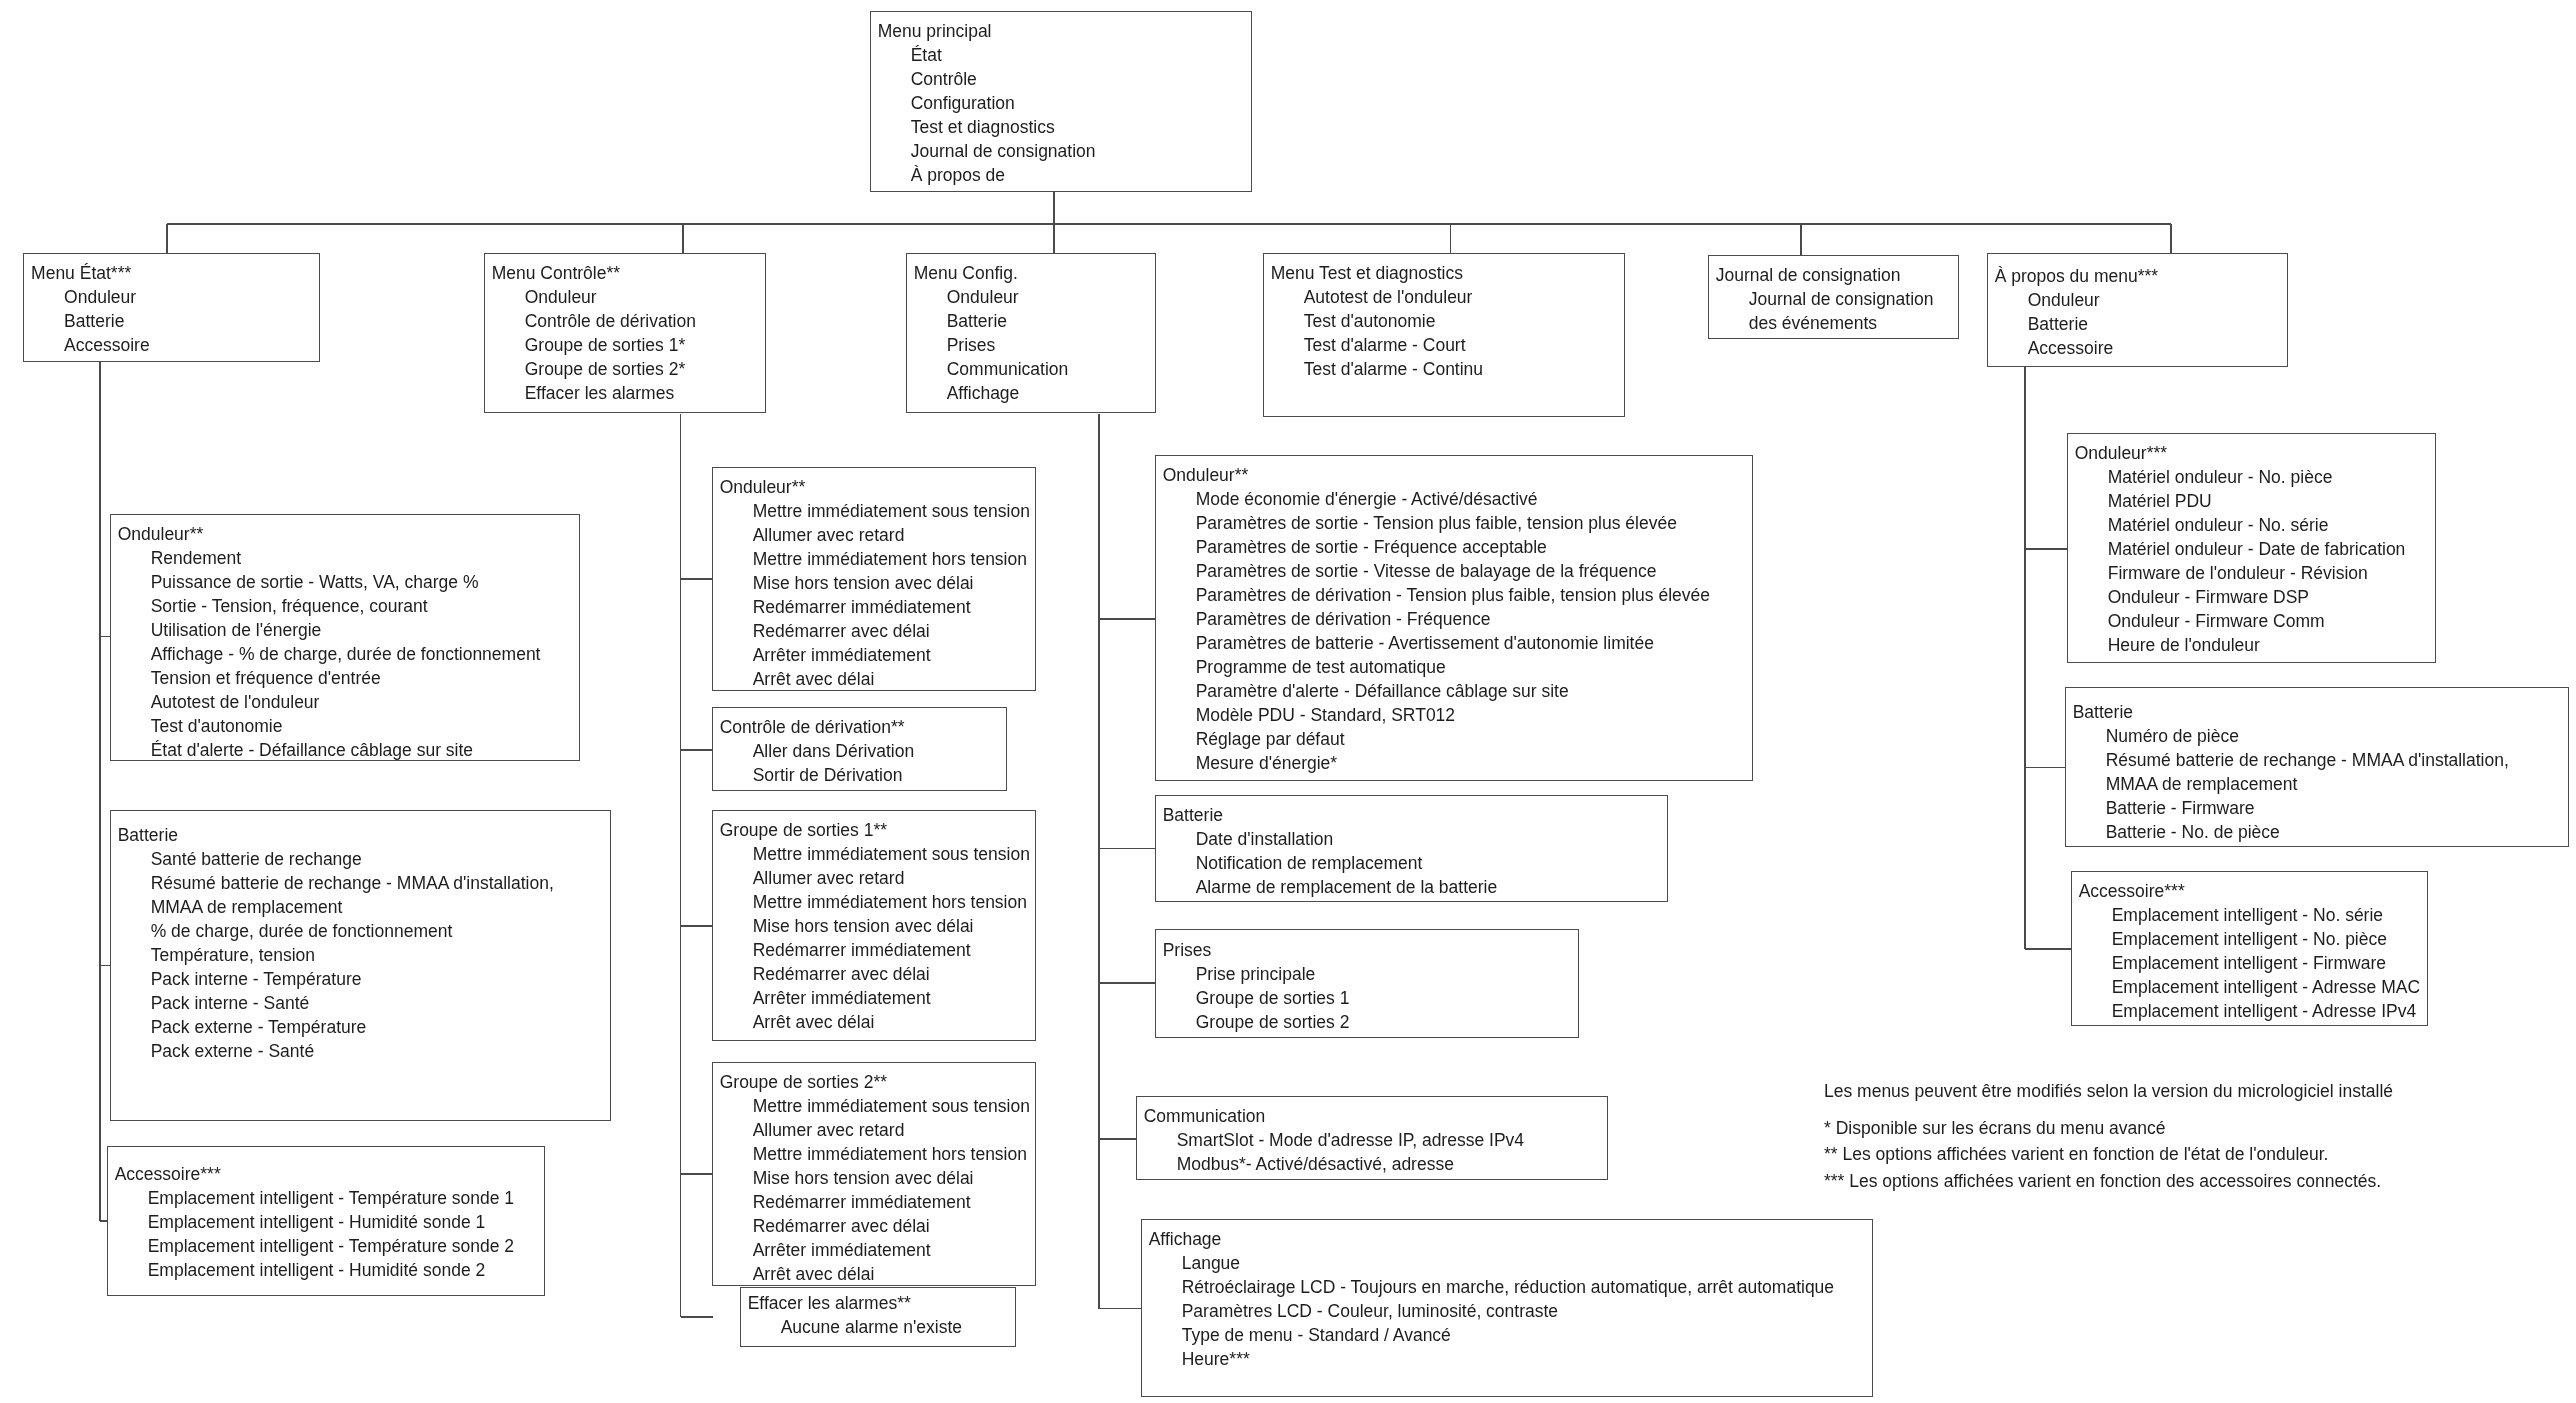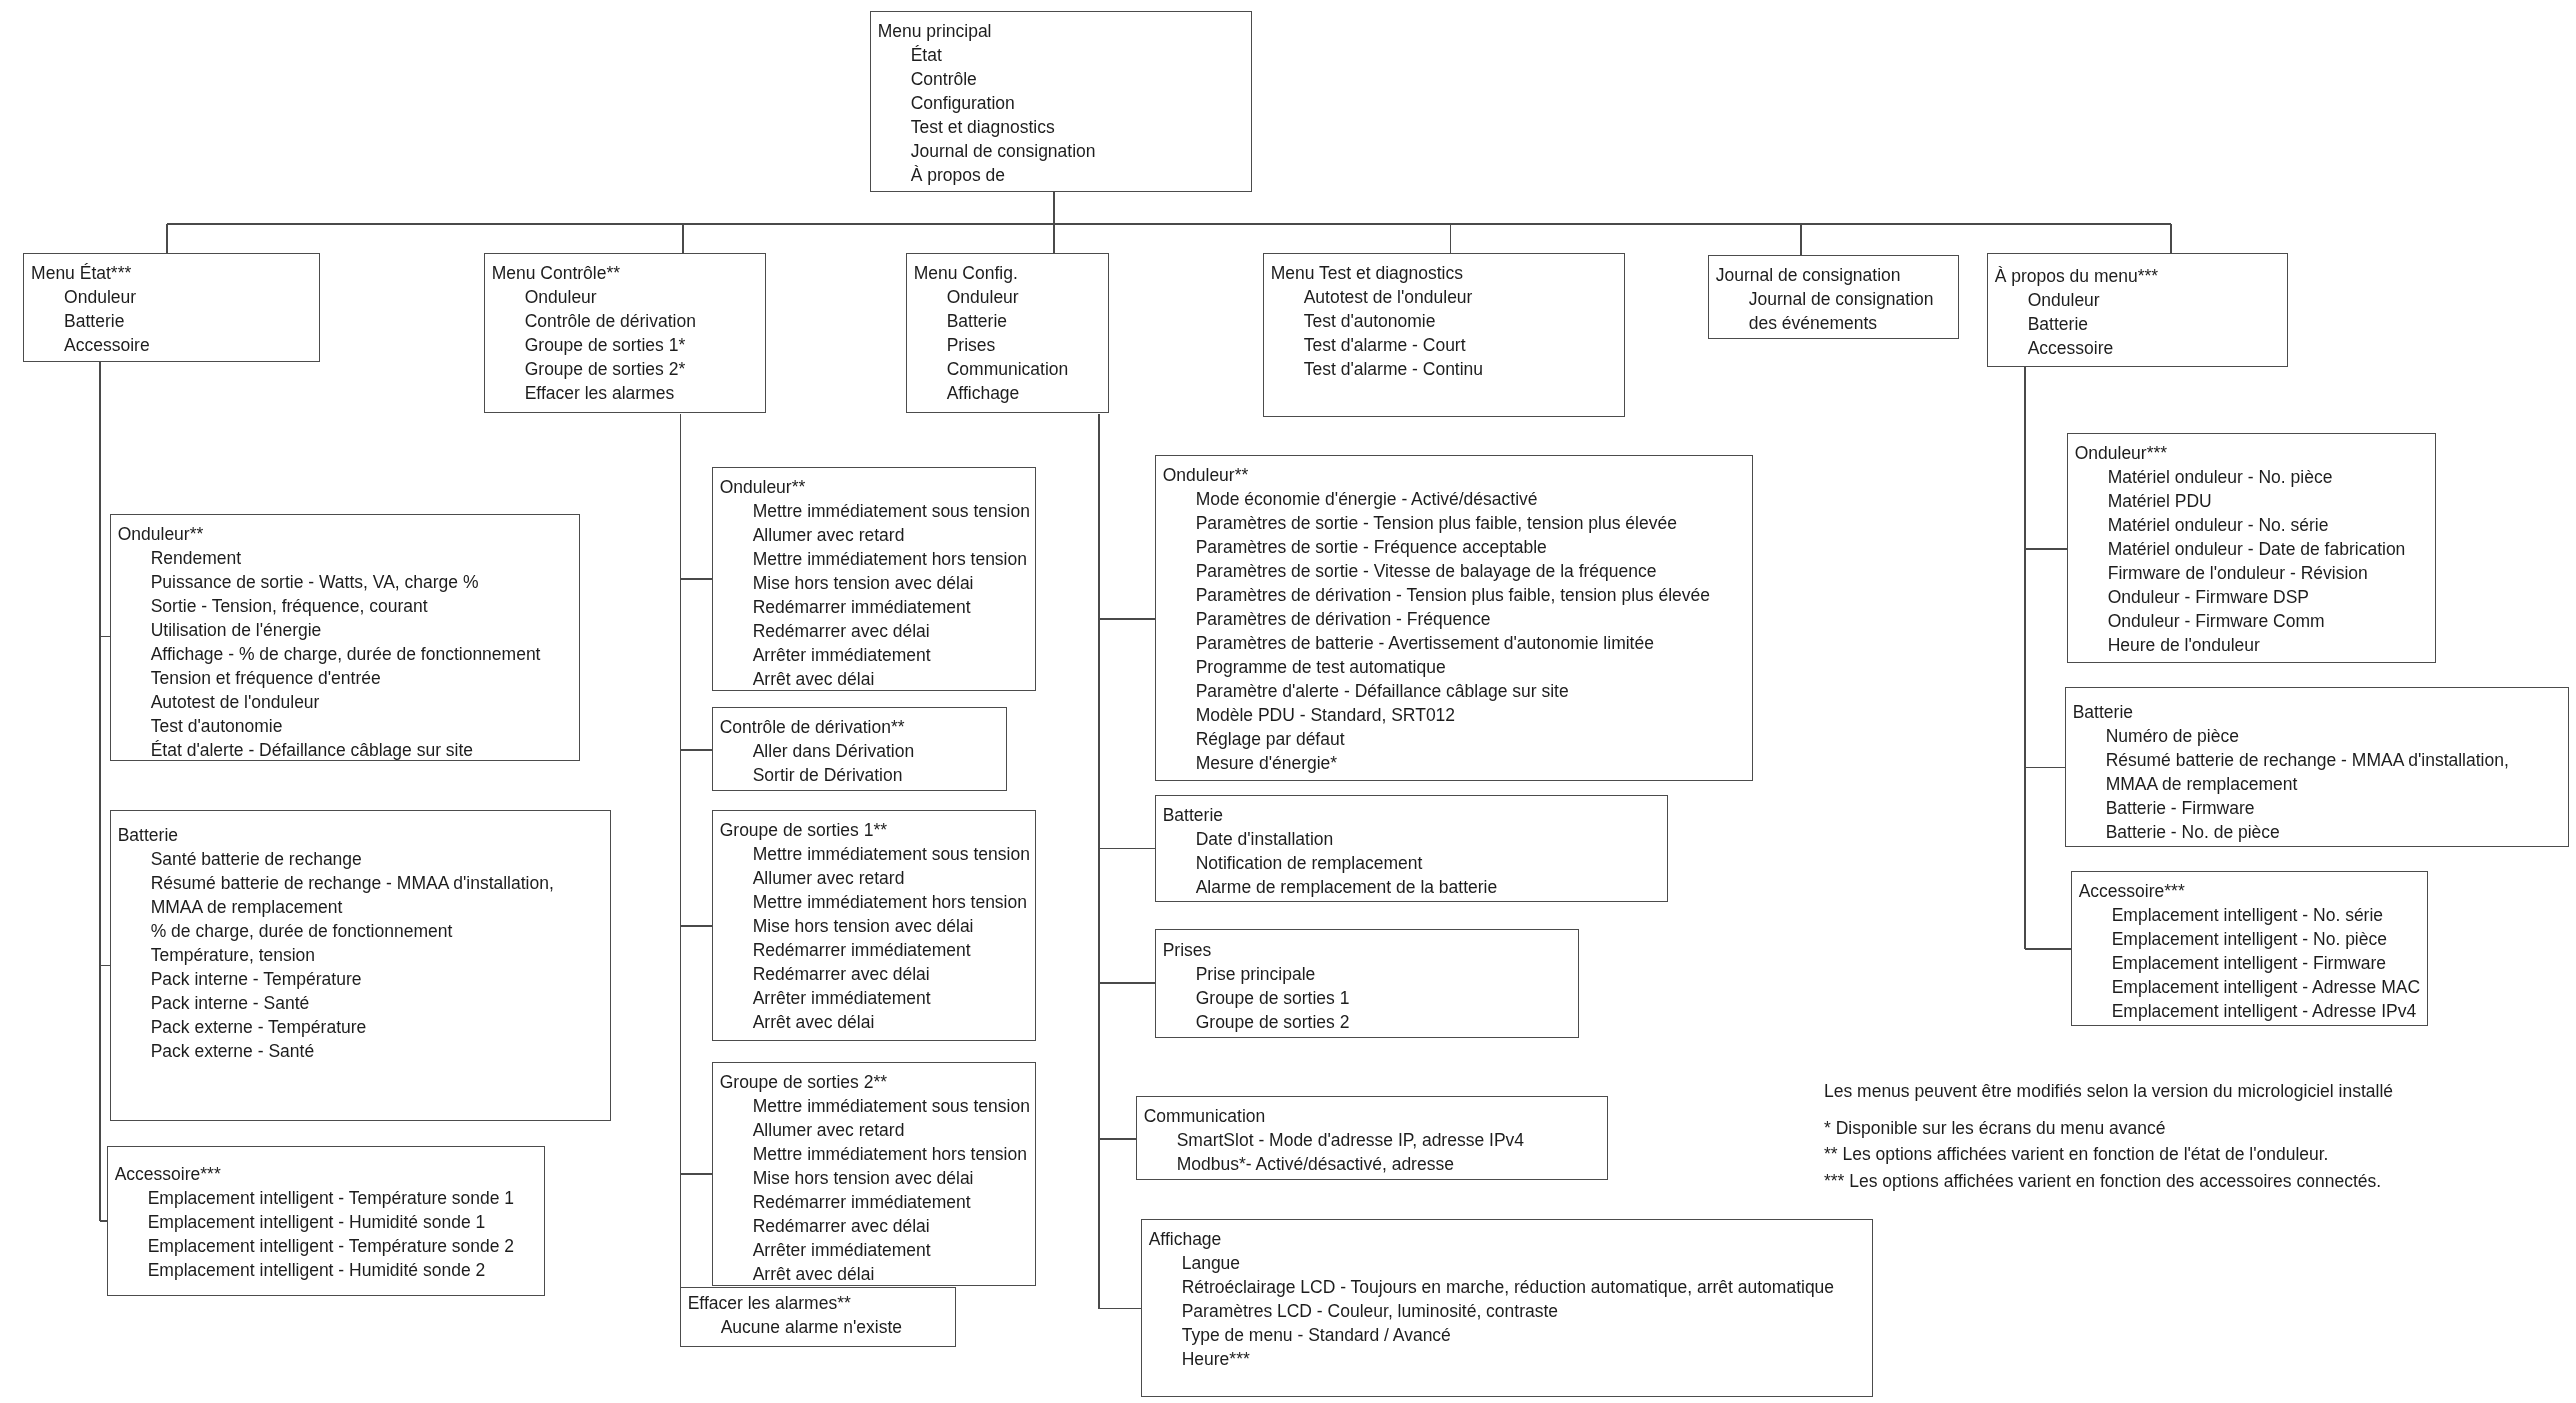--- a/index.html
+++ b/index.html
@@ -78,21 +78,21 @@
   <div class="box" style="left:484px;top:253px;width:282px;height:160px">
     <div class="box-title">Menu Contrôle**</div>
     <ul class="box-items">
         <li>Onduleur</li>
         <li>Contrôle de dérivation</li>
         <li>Groupe de sorties 1*</li>
         <li>Groupe de sorties 2*</li>
         <li>Effacer les alarmes</li>
       </ul>
   </div>
-  <div class="box" style="left:906px;top:253px;width:203px;height:160px">
+  <div class="box" style="left:906px;top:253px;width:250px;height:160px">
     <div class="box-title">Menu Config.</div>
     <ul class="box-items">
         <li>Onduleur</li>
         <li>Batterie</li>
         <li>Prises</li>
         <li>Communication</li>
         <li>Affichage</li>
       </ul>
   </div>
   <div class="box" style="left:1263px;top:253px;width:362px;height:164px">
@@ -195,21 +195,21 @@
         <li>Mettre immédiatement sous tension</li>
         <li>Allumer avec retard</li>
         <li>Mettre immédiatement hors tension</li>
         <li>Mise hors tension avec délai</li>
         <li>Redémarrer immédiatement</li>
         <li>Redémarrer avec délai</li>
         <li>Arrêter immédiatement</li>
         <li>Arrêt avec délai</li>
       </ul>
   </div>
-  <div class="box" style="left:680px;top:1287px;width:276px;height:60px;padding-top:3.3px">
+  <div class="box" style="left:740px;top:1287px;width:276px;height:60px;padding-top:3.3px">
     <div class="box-title">Effacer les alarmes**</div>
     <ul class="box-items">
         <li>Aucune alarme n'existe</li>
       </ul>
   </div>
 
   <div class="box" style="left:1155px;top:455px;width:598px;height:326px">
     <div class="box-title">Onduleur**</div>
     <ul class="box-items">
         <li>Mode économie d'énergie - Activé/désactivé</li>

